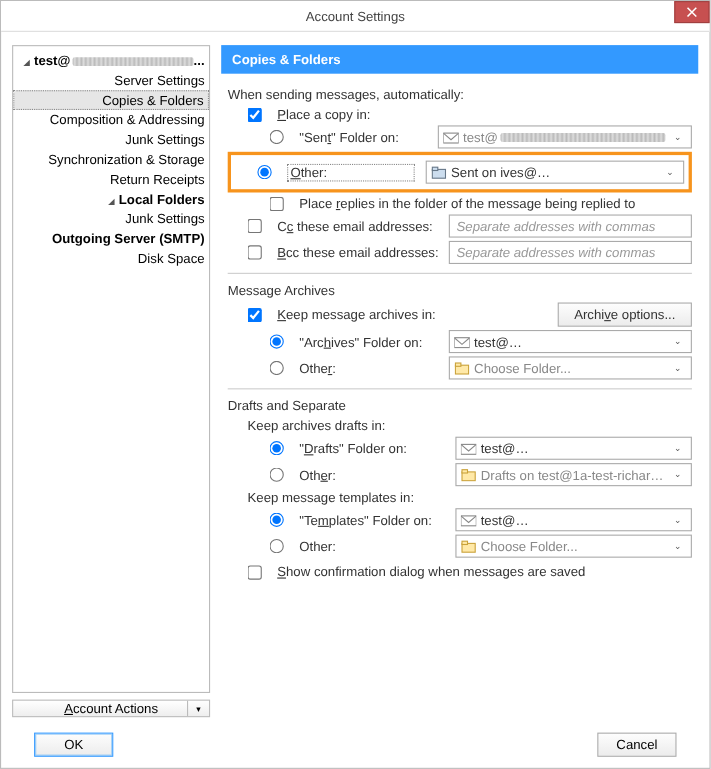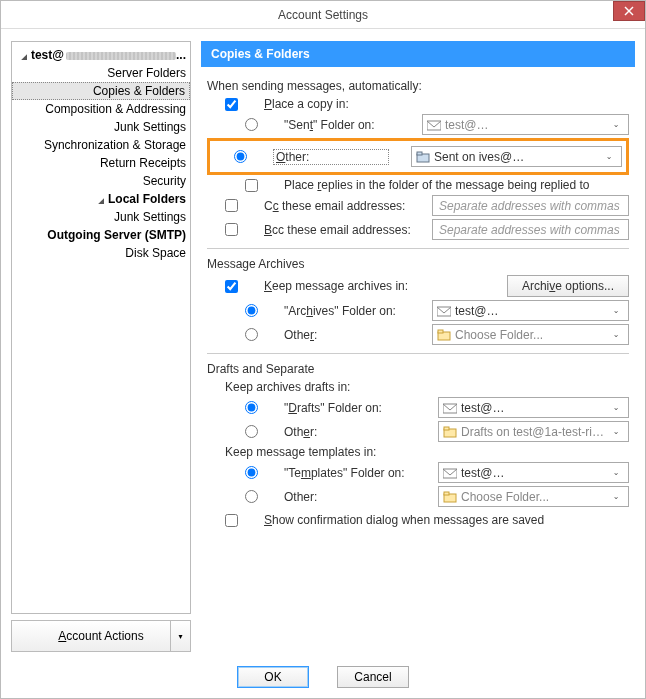--- a/index.html
+++ b/index.html
@@ -9,45 +9,45 @@
 .titlebar-title { color: #444; }
 .close-btn { position: absolute; right: 0; top: 0; width: 32px; height: 20px; background: #c75050; color: #fff; display: flex; align-items: center; justify-content: center; font-size: 11px; border: 1px solid #a04040; cursor: pointer; }
 .content { display: flex; flex: 1; padding: 12px 10px 4px 10px; gap: 10px; overflow: hidden; }
 .sidebar { width: 180px; display: flex; flex-direction: column; text-align: right; }
 .tree { flex: 1; border: 1px solid #bbb; background: #fff; padding: 4px 0; overflow: auto; }
 .tree-item { padding: 2px 4px 2px 18px; white-space: nowrap; overflow: hidden; text-overflow: ellipsis; cursor: pointer; }
 .tree-item.parent { padding-left: 6px; font-weight: bold; }
 .tree-item.parent::before { content: "\25E2"; display: inline-block; font-size: 7px; margin-right: 4px; color: #555; transform: rotate(0deg); }
 .tree-item.child { padding-left: 30px; font-weight: normal; }
 .tree-item.selected { background: #e6e6e6; border: 1px dotted #888; padding-top: 1px; padding-bottom: 1px; }
-.account-actions { margin-top: 6px; height: 32px; border: 1px solid #bbb; background: linear-gradient(#fff,#eee); display: flex; align-items: center; justify-content: center; position: relative; cursor: pointer; }
+.account-actions { margin-top: 6px; height: 16px; border: 1px solid #bbb; background: linear-gradient(#fff,#eee); display: flex; align-items: center; justify-content: center; position: relative; cursor: pointer; }
 .account-actions .split { position: absolute; right: 0; top: 0; bottom: 0; width: 20px; border-left: 1px solid #bbb; display: flex; align-items: center; justify-content: center; }
 .main { flex: 1; display: flex; flex-direction: column; overflow: hidden; }
 .section-header { background: #3399ff; color: #fff; font-weight: bold; padding: 6px 10px; }
 .main-body { flex: 1; padding: 8px 6px 4px 6px; overflow: auto; color: #333; }
 .group-label { margin: 4px 0 4px 0; }
-.row { display: flex; align-items: center; gap: 22px; margin: 3px 0; }
+.row { display: flex; align-items: center; gap: 10px; margin: 3px 0; }
 .row.ind1 { padding-left: 18px; }
 .row.ind2 { padding-left: 38px; }
 input[type=checkbox], input[type=radio] { margin: 0 4px 0 0; }
 .lbl { white-space: nowrap; }
 .lbl u { text-decoration: underline; }
 .combo { flex: 1; height: 21px; border: 1px solid #aaa; background: #fff; display: flex; align-items: center; padding: 0 4px; position: relative; cursor: pointer; min-width: 0; }
 .combo.disabled { color: #888; }
 .combo .ico { width: 14px; height: 14px; margin-right: 4px; display: inline-flex; align-items: center; justify-content: center; flex-shrink: 0; }
 .combo .txt { flex: 1; overflow: hidden; text-overflow: ellipsis; white-space: nowrap; min-width: 0; }
 .combo .arrow { width: 16px; text-align: center; color: #555; font-size: 8px; flex-shrink: 0; }
 .highlight-box { border: 3px solid #f7941d; padding: 2px 4px; margin: 3px 0; }
 .textfield { flex: 1; height: 21px; border: 1px solid #aaa; padding: 0 6px; color: #999; font-style: italic; background: #fff; display: flex; align-items: center; }
 .cc-label { width: 146px; }
 hr.sep { border: none; border-top: 1px solid #ccc; margin: 8px 0; }
 .btn { height: 22px; border: 1px solid #aaa; background: linear-gradient(#fdfdfd,#ececec); padding: 0 14px; display: inline-flex; align-items: center; cursor: pointer; }
 .archive-row { display: flex; align-items: center; }
 .archive-row .spacer { flex: 1; }
-.footer { display: flex; justify-content: center; gap: 28px; padding: 10px 14px; }
+.footer { display: flex; justify-content: space-between; gap: 28px; padding: 10px 30px; }
 .footer .btn { min-width: 72px; justify-content: center; }
 .footer .btn.ok { border: 1px solid #3399ff; box-shadow: 0 0 0 1px #a3d0f5 inset; }
 .smudge { display: inline-block; height: 8px; background: repeating-linear-gradient(90deg,#bbb,#ddd 2px,#bbb 4px); border-radius: 2px; vertical-align: middle; }
 svg { display: block; }
 </style>
 </head>
 <body>
 
 <div class="window">
   <div class="titlebar">
@@ -57,27 +57,26 @@
           <line x1="1" y1="1" x2="9" y2="9" stroke="#fff" stroke-width="1.4"></line>
           <line x1="9" y1="1" x2="1" y2="9" stroke="#fff" stroke-width="1.4"></line>
         </svg>
     </div>
   </div>
 
   <div class="content">
     <div class="sidebar">
       <div class="tree">
         <div class="tree-item parent"><span>test@</span><span class="smudge" style="width:110px;margin-left:2px"></span>...</div>
-        <div class="tree-item child">Server Folders</div>
+        <div class="tree-item child">Server Settings</div>
         <div class="tree-item child selected">Copies &amp; Folders</div>
         <div class="tree-item child">Composition &amp; Addressing</div>
         <div class="tree-item child">Junk Settings</div>
         <div class="tree-item child">Synchronization &amp; Storage</div>
         <div class="tree-item child">Return Receipts</div>
-        <div class="tree-item child">Security</div>
         <div class="tree-item parent">Local Folders</div>
         <div class="tree-item child">Junk Settings</div>
         <div class="tree-item" style="padding-left:18px;font-weight:bold">Outgoing Server (SMTP)</div>
         <div class="tree-item child">Disk Space</div>
       </div>
       <div class="account-actions">
         <span><u>A</u>ccount Actions</span>
         <div class="split">
             <span style="font-size:8px">▾</span>
           </div>

